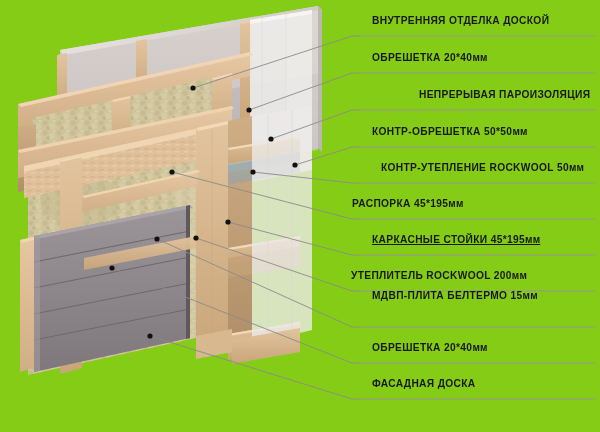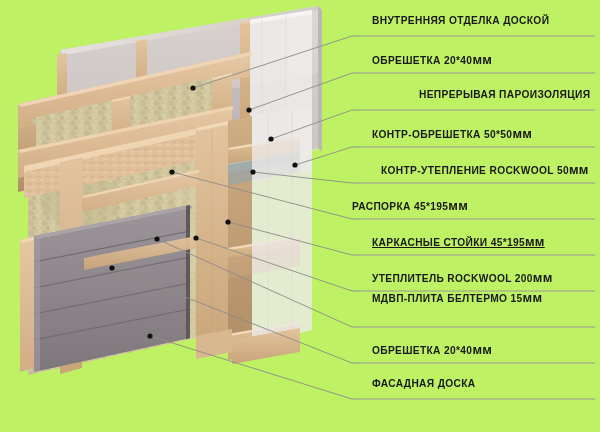--- a/index.html
+++ b/index.html
@@ -4,21 +4,21 @@
 <style>
   html, body {
     margin: 0;
     padding: 0;
     background: #ffffff;
   }
   #page {
     position: relative;
     width: 600px;
     height: 432px;
-    background: #bef264;
+    background: #84cc16;
     overflow: hidden;
     font-family: "Liberation Sans", sans-serif;
   }
   #diagram-svg {
     position: absolute;
     left: 0;
     top: 0;
     width: 600px;
     height: 432px;
   }
@@ -26,21 +26,21 @@
     position: absolute;
     white-space: nowrap;
     font-family: "Liberation Sans", sans-serif;
     font-size: 10.2px;
     font-weight: 700;
     letter-spacing: 0.35px;
     color: #191919;
     text-transform: uppercase;
   }
   .unit {
-    font-size: 13px;
+    font-size: 10px;
     letter-spacing: 0.2px;
     text-transform: lowercase;
   }
 </style>
 </head>
 <body>
 
 <div id="page">
 
   <svg id="diagram-svg" viewBox="0 0 600 432">
@@ -289,19 +289,19 @@
   </svg>
 
   <div id="label-layer">
       <div class="label-text" style="left: 372px; top: 15px;"><span>ВНУТРЕННЯЯ ОТДЕЛКА ДОСКОЙ</span></div>
       <div class="label-text" style="left: 372px; top: 52px;"><span>ОБРЕШЕТКА 20*40</span><span class="unit">мм</span></div>
       <div class="label-text" style="left: 372px; top: 89px; padding-left: 47px;"><span>НЕПРЕРЫВАЯ ПАРОИЗОЛЯЦИЯ</span></div>
       <div class="label-text" style="left: 372px; top: 126px;"><span>КОНТР-ОБРЕШЕТКА 50*50</span><span class="unit">мм</span></div>
       <div class="label-text" style="left: 372px; top: 162px; padding-left: 9px;"><span>КОНТР-УТЕПЛЕНИЕ ROCKWOOL 50</span><span class="unit">мм</span></div>
       <div class="label-text" style="left: 352px; top: 198px;"><span>РАСПОРКА 45*195</span><span class="unit">мм</span></div>
       <div class="label-text" style="left: 372px; top: 234px; text-decoration: underline;"><span>КАРКАСНЫЕ СТОЙКИ 45*195</span><span class="unit">мм</span></div>
-      <div class="label-text" style="left: 372px; top: 270px;"><span>УТЕПЛИТЕЛЬ ROCKWOOL 200</span><span class="unit">мм</span></div>
+      <div class="label-text" style="left: 351px; top: 270px;"><span>УТЕПЛИТЕЛЬ ROCKWOOL 200</span><span class="unit">мм</span></div>
       <div class="label-text" style="left: 372px; top: 290px;"><span>МДВП-ПЛИТА БЕЛТЕРМО 15</span><span class="unit">мм</span></div>
       <div class="label-text" style="left: 372px; top: 342px;"><span>ОБРЕШЕТКА 20*40</span><span class="unit">мм</span></div>
       <div class="label-text" style="left: 372px; top: 378px;"><span>ФАСАДНАЯ ДОСКА</span></div>
     </div>
 
 </div>
 
 </body></html>

